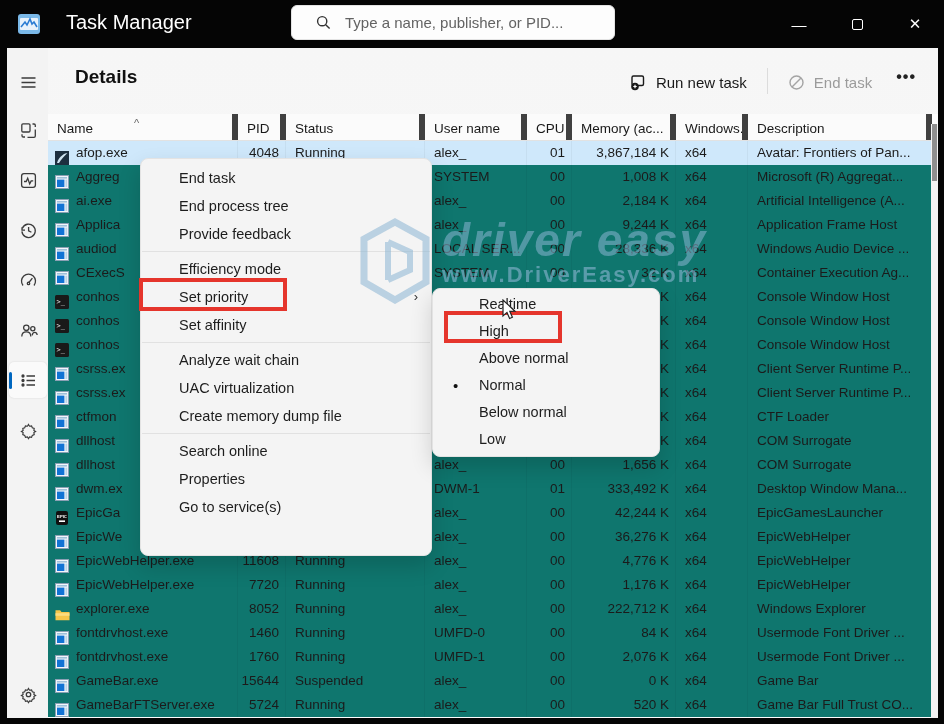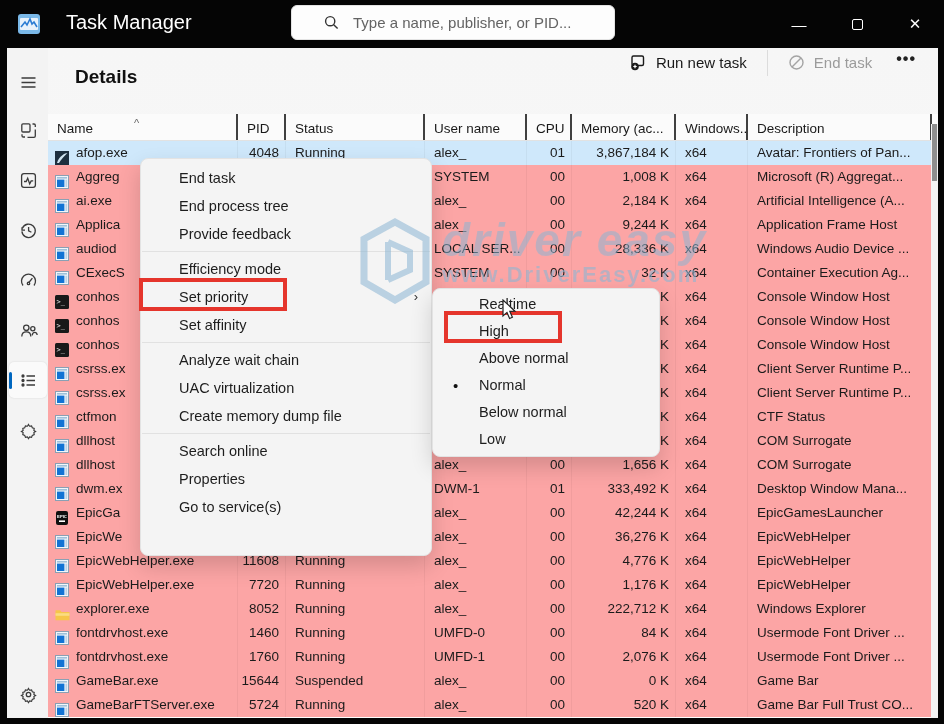--- a/index.html
+++ b/index.html
@@ -3,53 +3,53 @@
 <meta charset="utf-8">
 <style>
   * { margin:0; padding:0; box-sizing:border-box; }
   html,body { width:944px; height:724px; font-family:"Liberation Sans", sans-serif; }
   .window { position:absolute; left:0; top:0; width:944px; height:724px; background:#050505; overflow:hidden; }
 
   
   .titlebar { position:absolute; left:0; top:0; width:944px; height:48px; background:#050505; display:flex; align-items:center; }
   .app-icon { position:absolute; left:18px; top:14px; width:22px; height:20px; }
   .app-title { position:absolute; left:66px; top:11px; color:#ffffff; font-size:20px; }
-  .search-box { position:absolute; left:291px; top:5px; width:324px; height:35px; background:#fdfdfd; border:1px solid #e3e3e3; border-radius:6px; display:flex; align-items:center; padding-left:32px; gap:14px; }
+  .search-box { position:absolute; left:291px; top:5px; width:324px; height:35px; background:#fdfdfd; border:1px solid #e3e3e3; border-radius:6px; display:flex; align-items:center; padding-left:24px; gap:14px; }
   .search-box input { border:none; outline:none; background:transparent; font-size:15px; color:#444; width:250px; font-family:"Liberation Sans",sans-serif; }
   .search-box input::placeholder { color:#636363; }
   .win-controls { position:absolute; right:0; top:0; height:48px; display:flex; align-items:center; }
   .win-btn { width:58px; height:48px; color:#ffffff; display:flex; align-items:center; justify-content:center; font-size:15px; }
   .maximize-glyph { width:11px; height:11px; border:1.4px solid #fff; border-radius:2px; }
 
   
   .app-body { position:absolute; left:7px; top:48px; width:931px; height:670px; background:linear-gradient(#f6f6f6,#fafafa); }
 
   
   .sidebar { position:absolute; left:0; top:0; width:41px; height:670px; background:#f3f3f3; }
   .side-item { position:absolute; left:2px; width:38px; height:36px; display:flex; align-items:center; justify-content:center; color:#3b3b3b; }
   .side-item svg { stroke:#3b3b3b; fill:none; stroke-width:1.3; }
   .side-item.selected { background:#fafafa; border-radius:5px; box-shadow:0 0 2px rgba(0,0,0,.12); }
   .side-accent { position:absolute; left:0px; width:3px; height:17px; top:10px; border-radius:2px; }
 
   
   .page-title { position:absolute; left:68px; top:18px; font-size:19px; font-weight:700; color:#111; }
-  .toolbar { position:absolute; right:14px; top:0; display:flex; align-items:center; gap:10px; }
+  .toolbar { position:absolute; right:14px; top:20px; display:flex; align-items:flex-start; gap:10px; }
   .tb-btn { display:flex; align-items:center; gap:9px; font-size:15px; color:#191919; padding:6px 10px; border-radius:5px; }
   .tb-btn.disabled { color:#9b9b9b; }
   .tb-divider { width:1px; height:26px; background:#dcdcdc; }
   .more-dots { font-size:16px; letter-spacing:1px; color:#222; padding:0 8px 8px 4px; font-weight:700; }
 
   
   .table-wrap { position:absolute; left:41px; top:66px; width:890px; height:604px; background:#fdfdfd; }
   .thead { position:absolute; left:0; top:0; width:884px; height:27px; display:grid; grid-template-columns:190px 48px 139px 102px 45px 104px 72px 1fr; border-bottom:1px solid #e2e2e2; background:#fbfbfb; }
-  .th { font-size:13.5px; color:#191919; line-height:30px; padding-left:9px; border-right:2px solid #404040; overflow:hidden; white-space:nowrap; position:relative; }
+  .th { font-size:13.5px; color:#191919; line-height:30px; padding-left:9px; border-right:6px solid #404040; overflow:hidden; white-space:nowrap; position:relative; }
   .th.r { text-align:right; padding-right:7px; }
   .sort-caret { position:absolute; left:86px; top:-6px; font-size:11px; color:#666; }
   .tbody { position:absolute; left:0; top:27px; width:884px; }
-  .trow { display:grid; grid-template-columns:190px 48px 139px 102px 45px 104px 72px 1fr; height:24px; background:#fca5a5; }
+  .trow { display:grid; grid-template-columns:190px 48px 139px 102px 45px 104px 72px 1fr; height:24px; background:#0f766e; }
   .trow.selected { background:#cfe8fb; }
   .td { font-size:13.5px; color:#1b1b1b; line-height:24px; white-space:nowrap; overflow:hidden; border-right:1px solid rgba(0,0,0,0.045); padding-left:9px; }
   .td.r { text-align:right; padding-left:0; padding-right:6px; }
   .td.name { display:flex; align-items:flex-end; gap:6px; padding-left:7px; }
   .td .pic { flex:0 0 15px; height:14px; display:flex; align-items:center; }
 
   
   .scrollbar { position:absolute; right:0; top:76px; width:7px; height:594px; background:#f4f4f4; }
   .scroll-thumb { position:absolute; left:1px; top:0px; width:5px; height:57px; background:#8f8f8f; }
 
@@ -420,21 +420,21 @@
                 </svg>
               </span>
               <span>ctfmon</span>
             </div>
             <div class="td r"></div>
             <div class="td"></div>
             <div class="td"></div>
             <div class="td r"></div>
             <div class="td r">K</div>
             <div class="td">x64</div>
-            <div class="td">CTF Status</div>
+            <div class="td">CTF Loader</div>
           </div>
           <div class="trow">
             <div class="td name">
               <span class="pic">
                 <svg width="14" height="14" viewBox="0 0 14 14">
                   <rect x="0.5" y="0.5" width="13" height="13" fill="#f2f6fa" stroke="#8aa0b4"></rect>
                   <rect x="2" y="2" width="10" height="1.6" fill="#9fc0da"></rect>
                   <rect x="2" y="4.6" width="7.4" height="7.4" fill="#1273d4"></rect>
                   <rect x="10.4" y="4.6" width="1.8" height="7.4" fill="#bcd3e6"></rect>
                 </svg>

